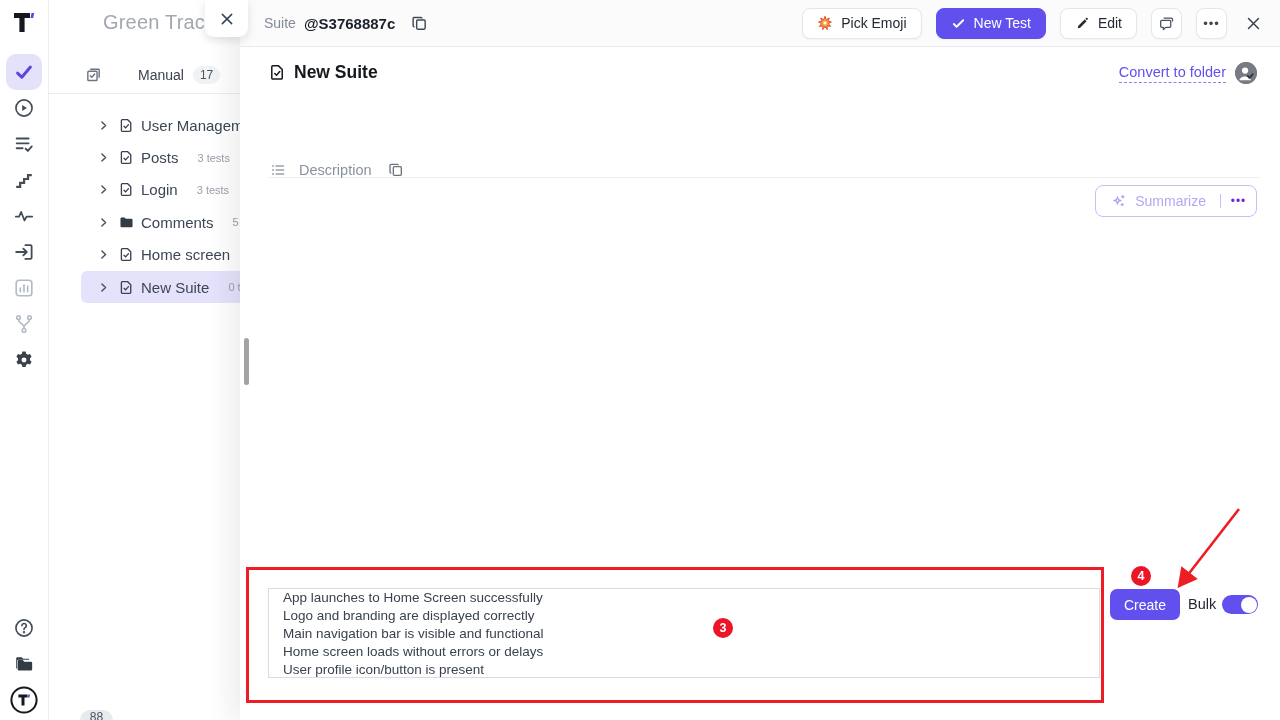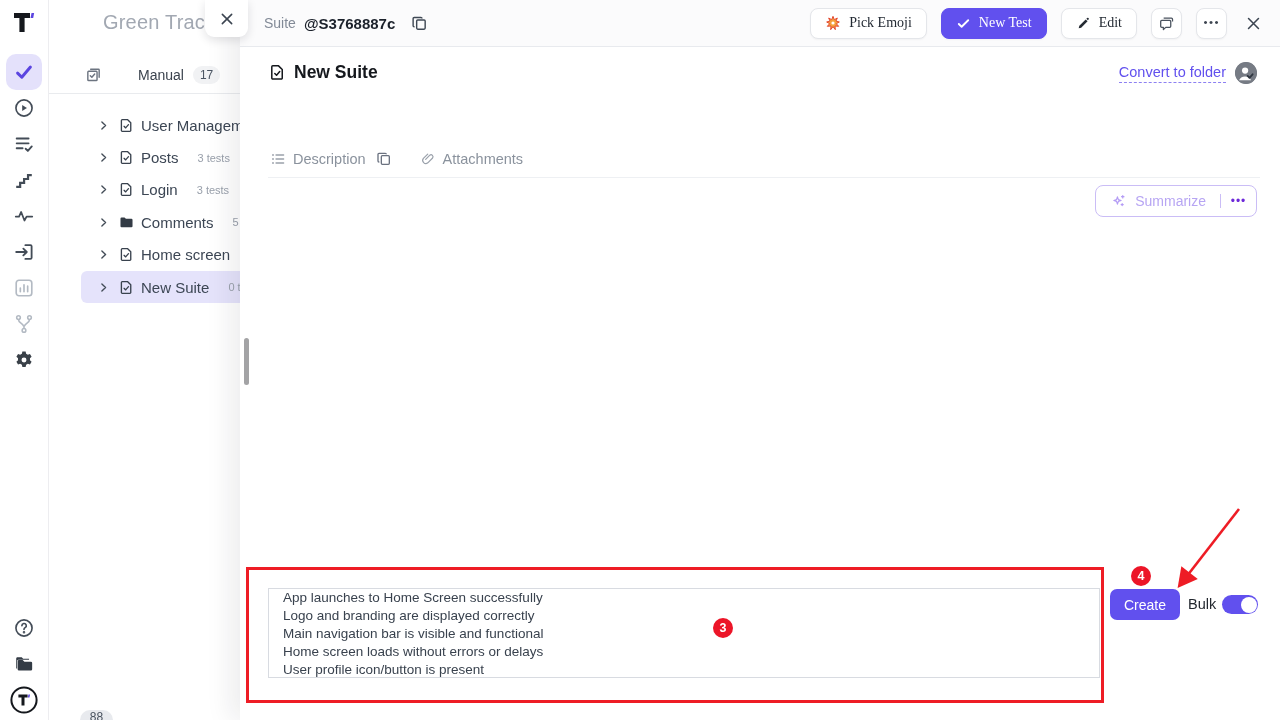--- a/index.html
+++ b/index.html
@@ -36,37 +36,37 @@
   .scroll-thumb { position:absolute; left:244px; top:338px; width:5px; height:47px; background:#a3a3a5; border-radius:2.5px; z-index:8; }
 
   
   .overlay { position:absolute; left:240px; top:0; width:1040px; height:720px; background:#fff; box-shadow:-10px 0 24px rgba(20,24,40,.08); z-index:5; }
   .ov-header { position:absolute; left:0; top:0; width:100%; height:47px; background:#fbfbfc; border-bottom:1px solid #e8eaee; }
   .ov-id-wrap { position:absolute; left:24px; top:0; height:46px; display:flex; align-items:center; }
   .ov-type { font-size:14px; color:#828a97; }
   .ov-id { margin-left:8px; font-size:15px; font-weight:bold; color:#1b212b; }
   .ov-copy { margin-left:16px; color:#3f4854; display:flex; cursor:pointer; }
   .ov-actions { position:absolute; right:18px; top:0; height:46px; display:flex; align-items:center; gap:14px; }
-  .btn { height:31px; display:flex; align-items:center; gap:8px; padding:0 14px; border:1px solid #e4e6ea; border-radius:8px; background:#fff; font-size:14px; color:#232a33; box-shadow:0 1px 2px rgba(18,22,33,.04); cursor:pointer; font-family:Liberation Serif, serif; }
+  .btn { height:31px; display:flex; align-items:center; gap:8px; padding:0 14px; border:1px solid #e4e6ea; border-radius:8px; background:#fff; font-size:14px; color:#232a33; box-shadow:0 1px 2px rgba(18,22,33,.04); cursor:pointer; font-family:Liberation Sans, sans-serif; }
   .btn.primary { background:#6150ee; border-color:#6150ee; color:#fff; }
   .btn.icon-only { width:31px; padding:0; justify-content:center; color:#4a525e; }
   .btn.dots { width:31px; padding:0; justify-content:center; font-size:13px; letter-spacing:1px; color:#3d4550; }
   .ov-x { color:#3b4450; display:flex; cursor:pointer; margin-left:4px; }
 
   .close-card { position:absolute; left:205px; top:0; width:43px; height:37px; background:#fff; border-radius:0 0 9px 9px; box-shadow:0 3px 10px rgba(20,24,40,.13); display:flex; align-items:center; justify-content:center; color:#3b4450; z-index:6; cursor:pointer; }
 
   .ov-titlerow { position:absolute; left:28px; top:62px; display:flex; align-items:center; gap:7px; }
   .ov-title { font-size:17.5px; font-weight:bold; color:#15181d; }
   .ov-title-icon { color:#15181d; display:flex; }
   .convert-wrap { position:absolute; right:23px; top:62px; display:flex; align-items:center; gap:9px; }
   .convert-link { font-size:14.5px; color:#6150ee; border-bottom:1px dashed #8d80f2; padding-bottom:2px; cursor:pointer; }
   .avatar { width:22px; height:22px; border-radius:50%; background:#767b84; position:relative; overflow:hidden; flex:none; cursor:pointer; }
 
   .ov-tabs { position:absolute; left:28px; top:140px; width:992px; height:38px; display:flex; align-items:center; gap:24px; border-bottom:1px solid #eef0f3; }
-  .ov-tab { height:38px; display:flex; align-items:center; gap:7px; font-size:14.5px; color:#8a929d; cursor:pointer; padding:0 2px; }
+  .ov-tab { height:38px; display:flex; align-items:flex-end; gap:13px; font-size:14.5px; color:#8a929d; cursor:pointer; padding:0 2px; }
   .ov-tab .tab-icn { display:flex; color:#9aa1ab; }
   .ov-tab.active { color:#6d3be8; font-weight:bold; border-bottom:2.5px solid #6d3be8; padding:0 12px; }
   .ov-tab.active .tab-icn { color:#6d3be8; }
   .tab-badge { background:#e9e4fc; color:#6150ee; font-size:12.5px; font-weight:bold; border-radius:10px; padding:2px 8px; }
   .tab-copy { color:#6b7280; display:flex; margin-left:3px; }
 
   .summarize { position:absolute; right:23px; top:185px; height:32px; display:flex; align-items:center; border:1px solid #cabdf6; border-radius:8px; overflow:hidden; background:#fff; }
   .sum-main { display:flex; align-items:center; gap:8px; padding:0 14px; color:#b7a5f3; font-size:14px; cursor:default; }
   .sum-more { width:36px; display:flex; align-items:center; justify-content:center; border-left:1px solid #cabdf6; color:#6d28d9; font-size:12px; letter-spacing:1px; cursor:pointer; }
 
@@ -368,28 +368,20 @@
             </svg>
         </span>
         <span>Description</span>
         <span class="tab-copy">
           <svg width="16" height="16" viewBox="0 0 24 24" fill="none" stroke="currentColor" stroke-width="2">
               <rect x="8" y="7" width="12" height="13" rx="1.5"></rect>
               <path d="M5 16.5H4.5A1.5 1.5 0 013 15V5a1.5 1.5 0 011.5-1.5H14A1.5 1.5 0 0115.5 5"></path>
             </svg>
         </span>
       </div>
-      <div class="ov-tab">
-        <span class="tab-icn">
-          <svg width="16" height="16" viewBox="0 0 24 24" fill="none" stroke="currentColor" stroke-width="1.8" stroke-linecap="round" stroke-linejoin="round">
-              <path d="M8.5 12.5l6.2-6.2a3 3 0 014.2 4.2l-7.2 7.2a4.7 4.7 0 01-6.6-6.6L11.6 4.6"></path>
-            </svg>
-        </span>
-        <span>Attachments</span>
-      </div>
     </div>
 
     <div class="summarize">
       <div class="sum-main">
         <span style="display:flex">
           <svg width="17" height="17" viewBox="0 0 24 24" fill="none" stroke="#b49cf5" stroke-width="1.7" stroke-linecap="round" stroke-linejoin="round">
               <path d="M10.5 5.5l1.3 3.8 3.8 1.3-3.8 1.3-1.3 3.8-1.3-3.8-3.8-1.3 3.8-1.3z"></path>
               <path d="M18 3.5v3.4M16.3 5.2h3.4"></path>
               <path d="M17.2 14.8v3M15.7 16.3h3"></path>
             </svg>

